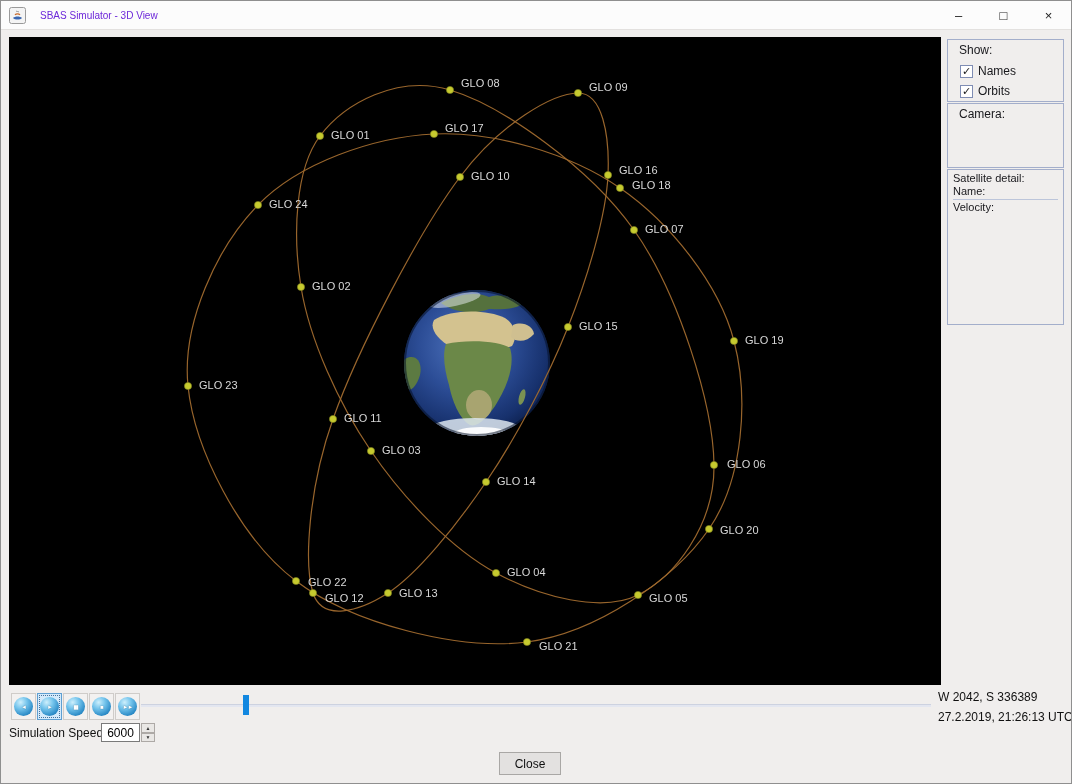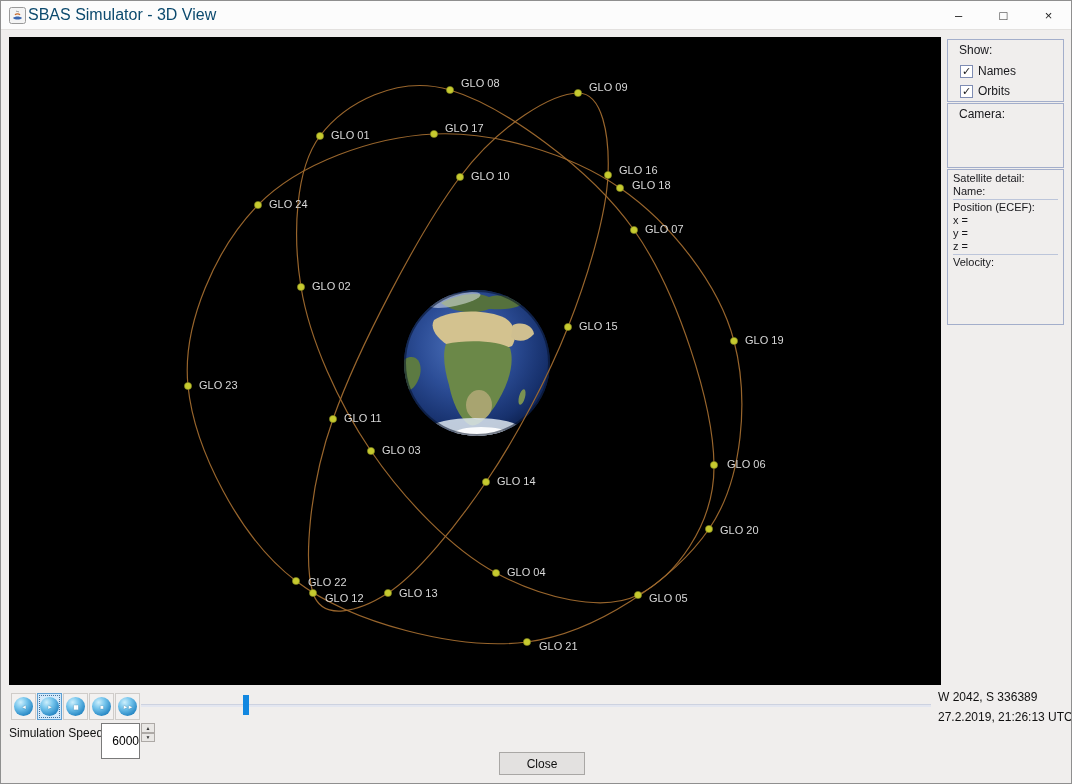--- a/index.html
+++ b/index.html
@@ -5,21 +5,21 @@
   html,body{margin:0;padding:0}
   body{
     width:1072px;height:784px;position:relative;overflow:hidden;
     background:#f0eeed;border:1px solid #8f8f8f;box-sizing:border-box;
     font-family:"Liberation Sans",sans-serif;color:#161616;
   }
   
   .titlebar{position:absolute;left:0;top:0;right:0;height:28px;background:#fcfcfc;
     border-bottom:1px solid #e3e1df;display:flex;align-items:center}
   .app-icon{margin-left:8px;width:17px;height:17px;flex:0 0 auto}
-  .title{margin-left:2px;font-size:16px;color:#0c4a6e}
+  .title{margin-left:14px;font-size:10px;color:#6d28d9}
   .winbtns{margin-left:auto;display:flex;height:100%}
   .wb{width:45px;height:100%;border:0;background:transparent;font-size:13px;color:#222;
     display:flex;align-items:center;justify-content:center;font-family:"Liberation Sans",sans-serif;padding:0}
   
   .scene-wrap{position:absolute;left:8px;top:36px;width:932px;height:648px;background:#000}
   .scene-wrap svg{display:block;width:932px;height:648px}
   
   .panel{position:absolute;left:946px;width:117px;border:1px solid #a3aecb;background:#f0eeed;
     box-sizing:border-box;padding:3px 11px;font-size:12px;color:#18181c}
   .p-show{top:38px;height:63px}
@@ -44,26 +44,26 @@
   .orb-icon{width:19px;height:19px;border-radius:50%;
     background:radial-gradient(circle at 35% 28%, #cdeffc 0%, #74c4ec 35%, #2e8dc8 72%, #15689f 100%);
     color:#fff;font-size:6px;letter-spacing:-1px;display:flex;align-items:center;justify-content:center;
     text-shadow:0 0 1px #055077}
   .slider-track{position:absolute;left:140px;top:703px;width:790px;height:2px;background:#e3e6f0;border-top:1px solid #cdd2e0}
   .slider-thumb{position:absolute;top:694px;width:6px;height:20px;background:#1287e0}
   .status1,.status2{position:absolute;left:937px;font-size:12px;color:#101010;white-space:nowrap}
   .status1{top:689px}.status2{top:709px}
   .speed-label{position:absolute;left:8px;top:725px;font-size:12px;color:#101010}
   .spinner{position:absolute;left:100px;top:722px;height:19px;display:flex}
-  .spin-input{width:39px;height:36px;border:1px solid #7a7a7a;background:#fff;box-sizing:border-box;
-    font-family:"Liberation Sans",sans-serif;font-size:12px;text-align:right;padding:0}
+  .spin-input{width:39px;height:19px;border:1px solid #7a7a7a;background:#fff;box-sizing:border-box;
+    font-family:"Liberation Sans",sans-serif;font-size:12px;text-align:center;padding:0}
   .spin-col{width:14px;display:flex;flex-direction:column;margin-left:1px}
   .spin-btn{flex:1;border:1px solid #ada9a6;background:#e9e7e5;font-size:5px;line-height:4px;
     display:flex;align-items:center;justify-content:center;color:#333;padding:0;box-sizing:border-box}
-  .close-btn{position:absolute;left:498px;top:751px;width:86px;height:23px;background:#e3e1e0;
+  .close-btn{position:absolute;left:498px;top:751px;width:62px;height:23px;background:#e3e1e0;
     border:1px solid #a9a7a5;font-family:"Liberation Sans",sans-serif;font-size:12px;color:#101010}
 </style>
 </head>
 <body>
 
 <div class="titlebar">
   <svg class="app-icon" viewBox="0 0 17 17">
     <rect x="0.5" y="0.5" width="16" height="16" rx="2" fill="#f4f4f4" stroke="#9a9a9a"></rect>
     <path d="M4 11 C6 9 11 9 13 11 C11 13 6 13 4 11 Z" fill="#3a66b0"></path>
     <path d="M6 8 C7 6.5 10 6.5 11 8" fill="none" stroke="#c86a2a" stroke-width="1.2"></path>
@@ -182,26 +182,20 @@
 <div class="panel p-cam">
   <div class="ptitle">Camera:</div>
 </div>
 <div class="panel p-detail">
   <div id="detail-groups">
       <div class="detail-group">
         <div class="drow">Satellite detail:</div>
         <div class="drow">Name:</div>
       </div>
       <div class="detail-group">
-        <div class="drow">Position (ECEF):</div>
-        <div class="drow">x =</div>
-        <div class="drow">y =</div>
-        <div class="drow">z =</div>
-      </div>
-      <div class="detail-group">
         <div class="drow">Velocity:</div>
       </div>
     </div>
 </div>
 
 <div id="media-buttons">
     <button class="mbtn" style="left: 10px;">
       <span class="orb-icon">◄</span>
     </button>
     <button class="mbtn active" style="left: 36px;">

